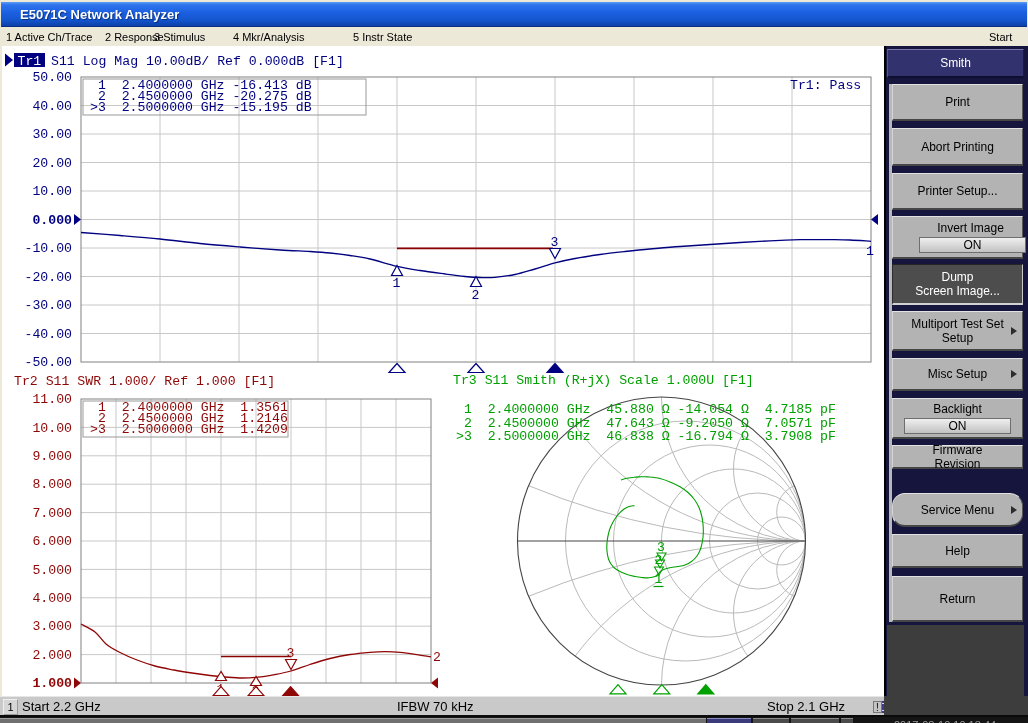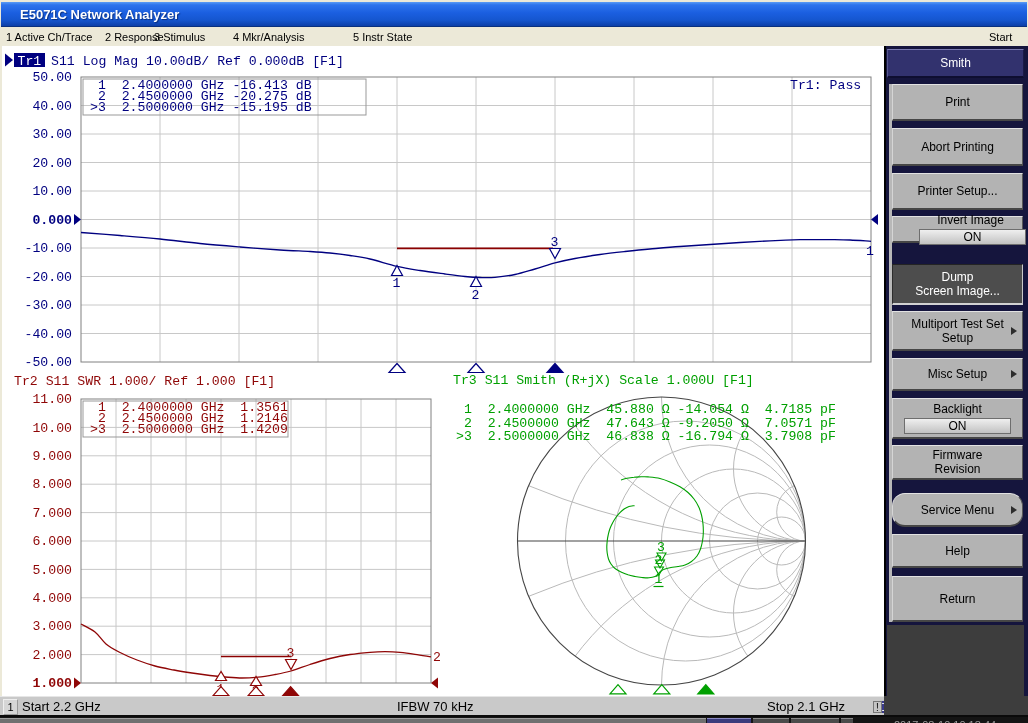--- a/index.html
+++ b/index.html
@@ -199,21 +199,21 @@
 <div class="btn sys" style="top:3px;height:29px;">Smith</div>
 <div class="btn" style="top:38px;height:37px;">
       <span>Print</span>
     </div>
 <div class="btn" style="top:82px;height:38px;">
       <span>Abort Printing</span>
     </div>
 <div class="btn" style="top:127px;height:37px;">
       <span>Printer Setup...</span>
     </div>
-<div class="btn" style="top:170px;height:27px;padding-left:26px;">
+<div class="btn" style="top:170px;height:43px;padding-left:26px;">
       <div class="twoline">
         <div>Invert Image</div>
         <div class="onbox">ON</div>
       </div>
     </div>
 <div class="btn pressed" style="top:218px;height:41px;">
       <span>Dump<br>Screen Image...</span>
     </div>
 <div class="btn" style="top:265px;height:40px;">
       <span class="arr"></span>
@@ -222,21 +222,21 @@
 <div class="btn" style="top:312px;height:33px;">
       <span class="arr"></span>
       <span>Misc Setup</span>
     </div>
 <div class="btn" style="top:352px;height:41px;">
       <div class="twoline">
         <div>Backlight</div>
         <div class="onbox">ON</div>
       </div>
     </div>
-<div class="btn" style="top:399px;height:35px;justify-content:center;">
+<div class="btn" style="top:399px;height:24px;justify-content:center;">
       <span>Firmware<br>Revision</span>
     </div>
 <div class="btn" style="top:447px;height:34px;border-radius:13px;">
       <span class="arr"></span>
       <span>Service Menu</span>
     </div>
 <div class="btn" style="top:488px;height:34px;">
       <span>Help</span>
     </div>
 <div class="btn" style="top:530px;height:46px;">

